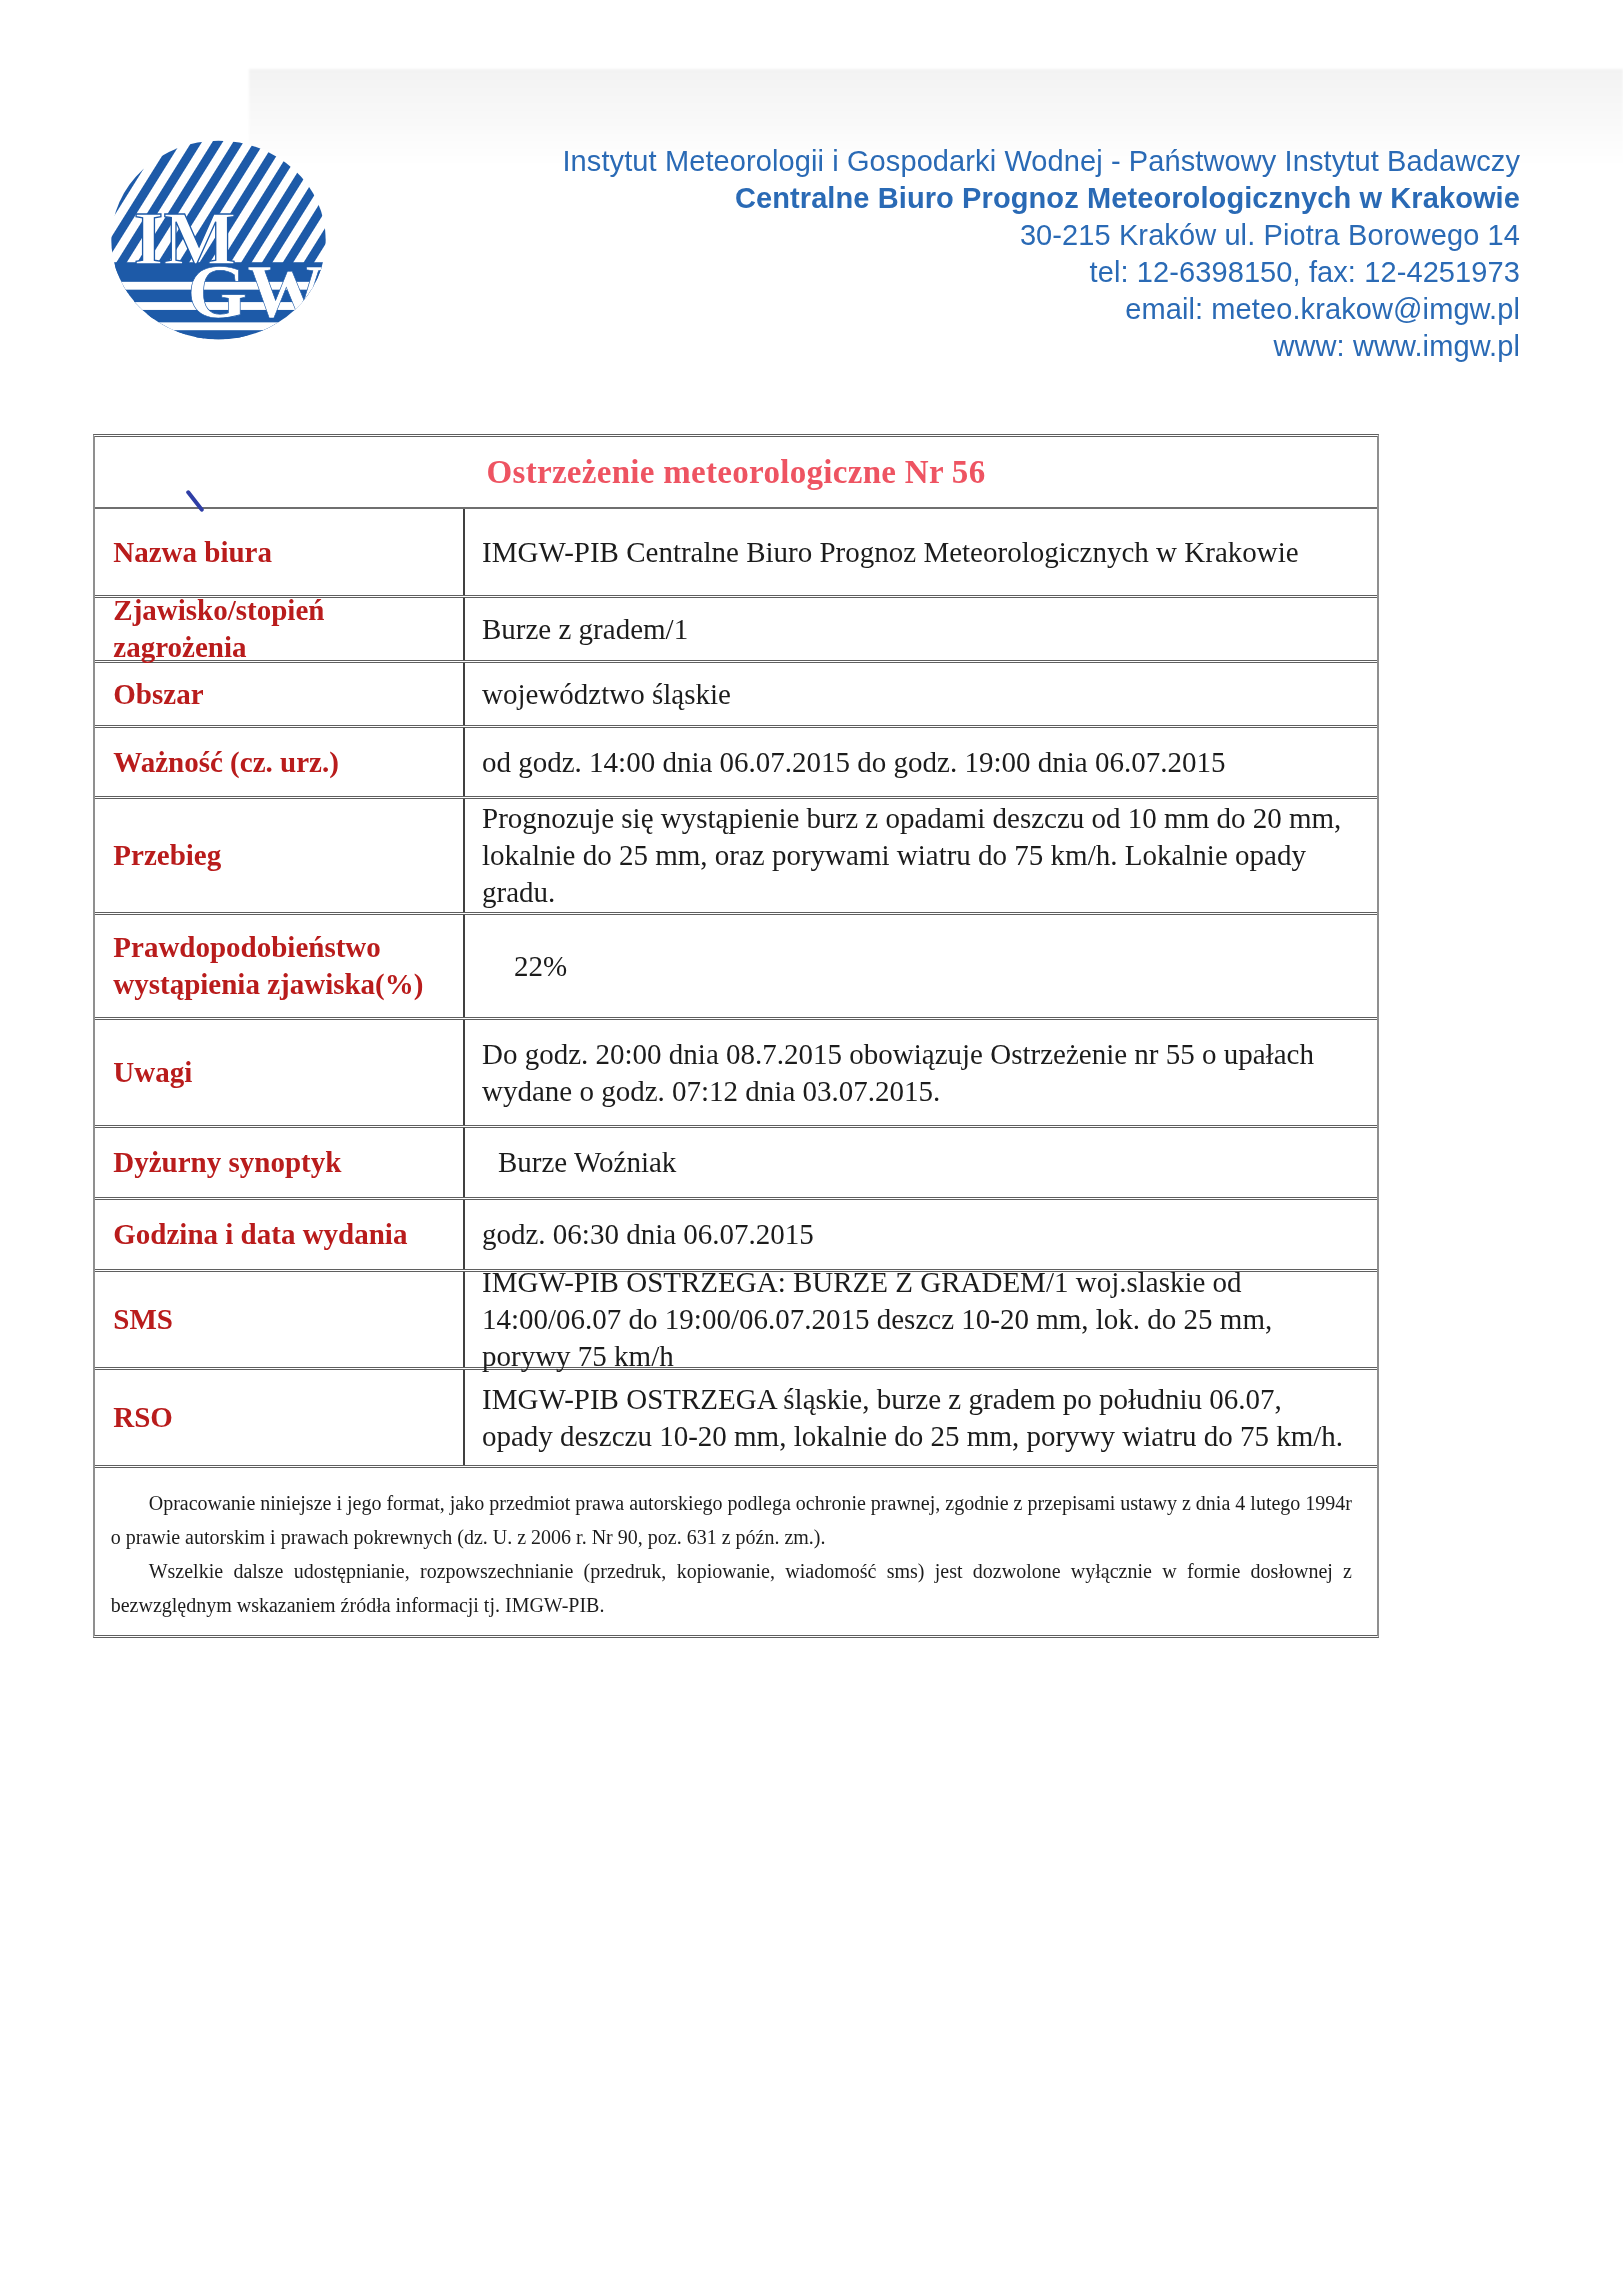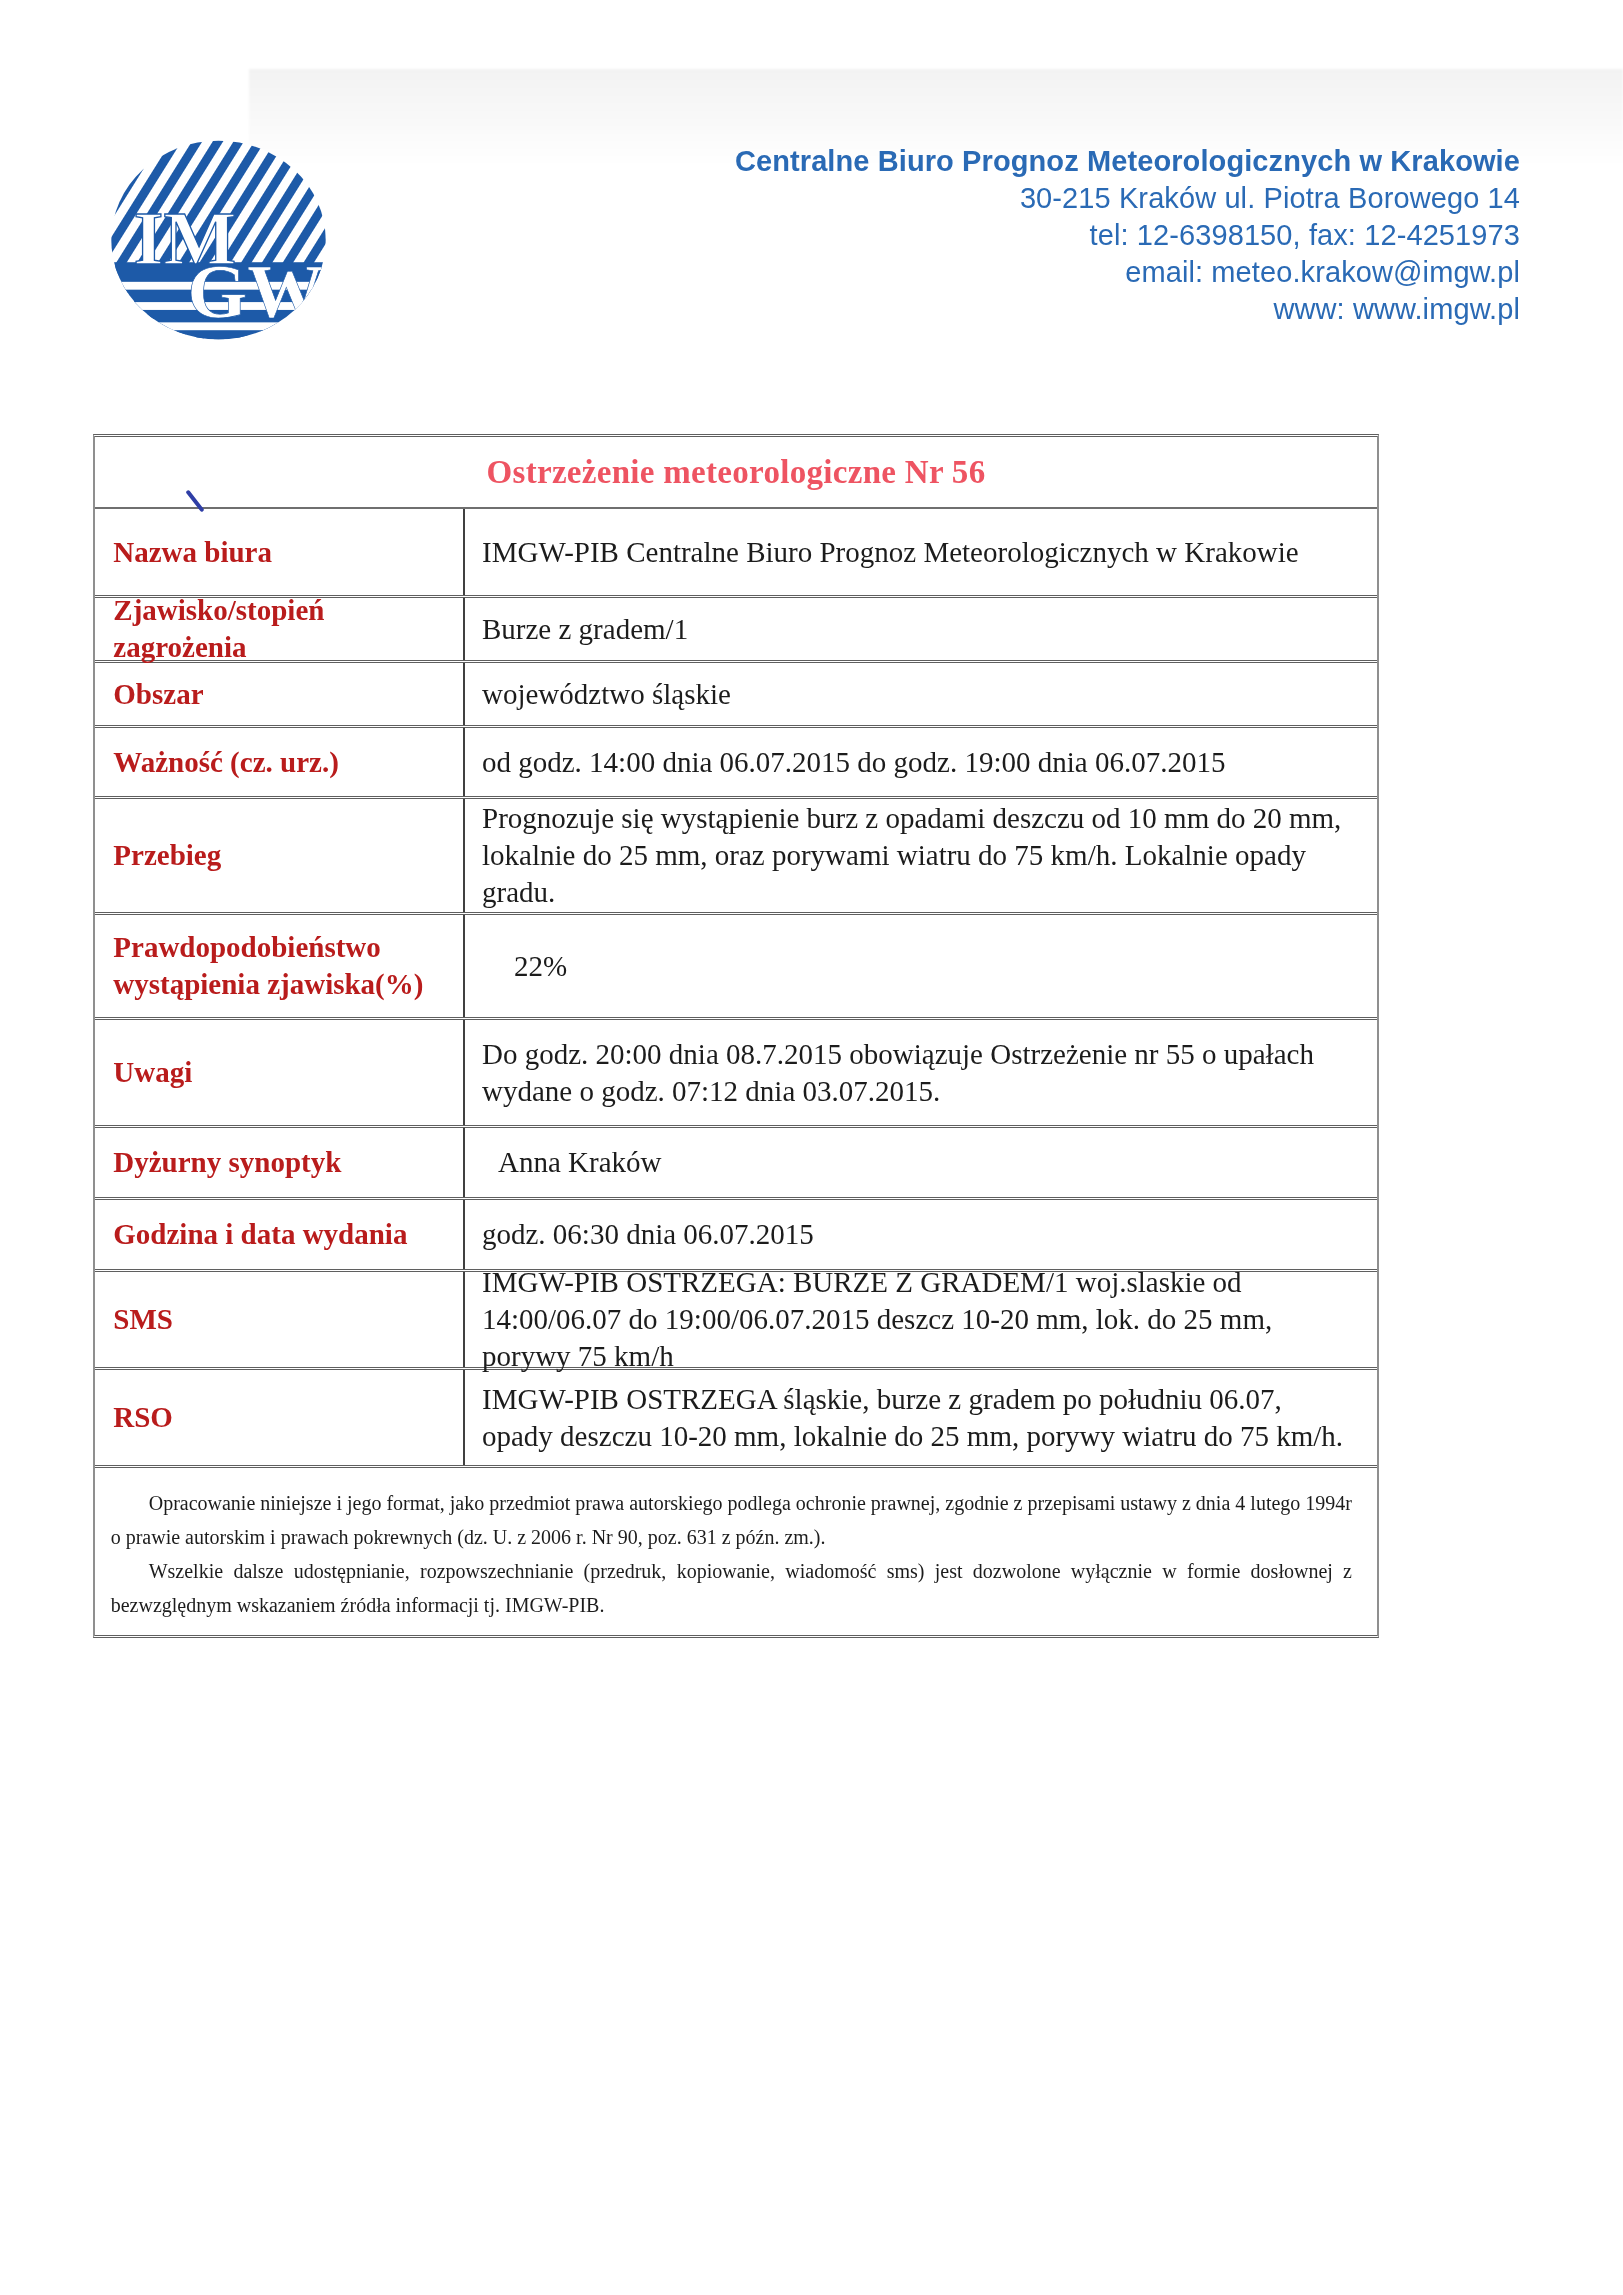--- a/index.html
+++ b/index.html
@@ -150,20 +150,21 @@
         <rect x="0" y="218" width="332" height="12" fill="#ffffff"></rect>
         <rect x="0" y="249" width="332" height="12" fill="#ffffff"></rect>
         <rect x="0" y="280" width="332" height="12" fill="#ffffff"></rect>
         <text x="36" y="190" font-family="Liberation Serif, DejaVu Serif, serif" font-weight="bold" font-size="118" fill="#ffffff" stroke="#1d5aa8" stroke-width="2">IM</text>
         <text x="118" y="272" font-family="Liberation Serif, DejaVu Serif, serif" font-weight="bold" font-size="118" fill="#ffffff" stroke="#1d5aa8" stroke-width="1">GW</text>
       </g>
     </svg>
   </div>
 
   <div class="letterhead">
+    <div>Instytut Meteorologii i Gospodarki Wodnej - Państwowy Instytut Badawczy</div>
     <div class="bold">Centralne Biuro Prognoz Meteorologicznych w Krakowie</div>
     <div>30-215 Kraków ul. Piotra Borowego 14</div>
     <div>tel: 12-6398150, fax: 12-4251973</div>
     <div>email: meteo.krakow@imgw.pl</div>
     <div>www: www.imgw.pl</div>
   </div>
 
   <div class="wtable">
 
     <div class="title-row h-title">
@@ -201,21 +202,21 @@
       <div class="tvalue">22%</div>
     </div>
 
     <div class="trow h7">
       <div class="tlabel">Uwagi</div>
       <div class="tvalue">Do godz. 20:00 dnia 08.7.2015 obowiązuje Ostrzeżenie nr 55 o upałach wydane o godz. 07:12 dnia 03.07.2015.</div>
     </div>
 
     <div class="trow h8">
       <div class="tlabel">Dyżurny synoptyk</div>
-      <div class="tvalue">Anna Kraków</div>
+      <div class="tvalue">Burze Woźniak</div>
     </div>
 
     <div class="trow h9">
       <div class="tlabel">Godzina i data wydania</div>
       <div class="tvalue">godz. 06:30 dnia 06.07.2015</div>
     </div>
 
     <div class="trow h10">
       <div class="tlabel">SMS</div>
       <div class="tvalue">

